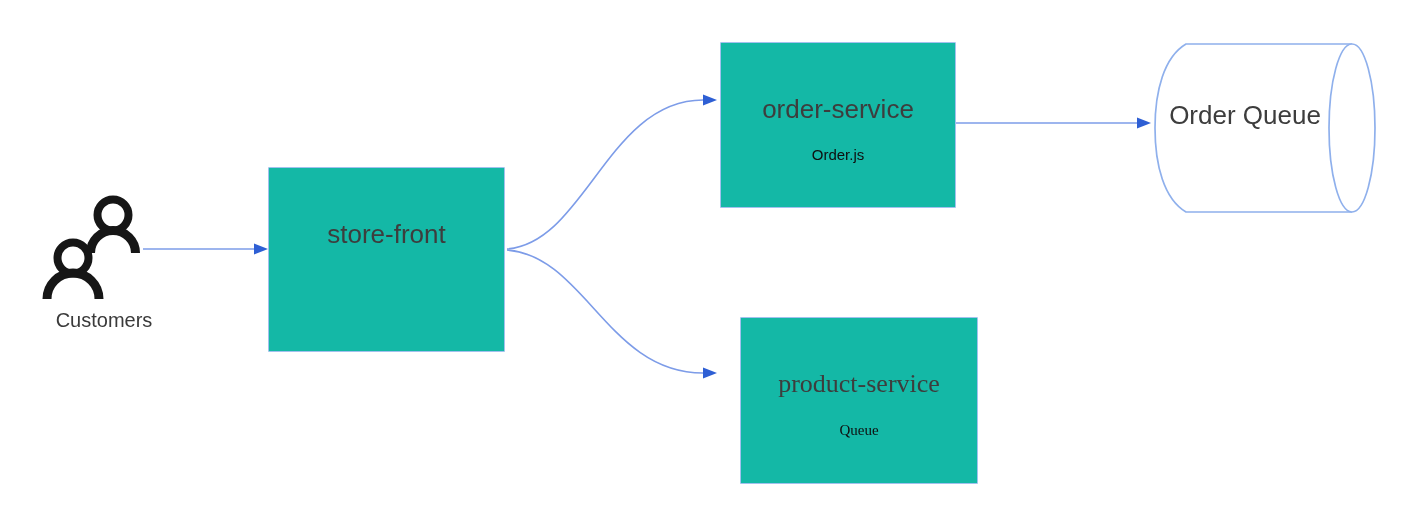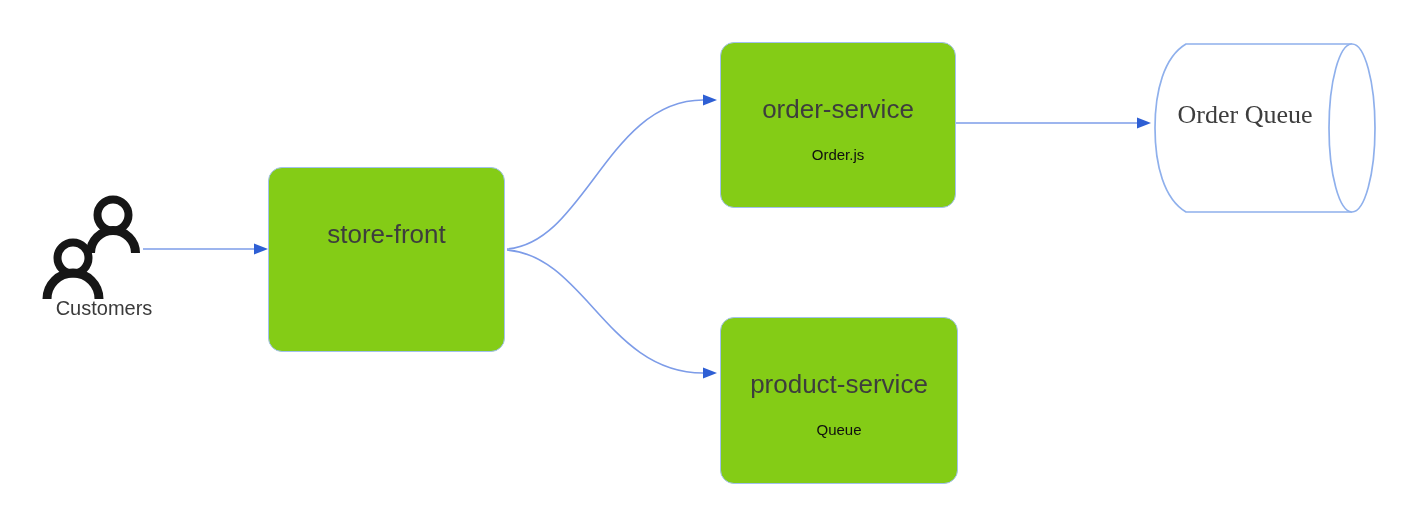--- a/index.html
+++ b/index.html
@@ -17,23 +17,23 @@
   }
   svg.layer {
     position: absolute;
     left: 0;
     top: 0;
     width: 1424px;
     height: 525px;
   }
   .box {
     position: absolute;
-    background: #84cc16;
+    background: #14b8a6;
     border: 1.6px solid #a2c1ee;
-    border-radius: 14px;
+    border-radius: 1px;
     box-sizing: border-box;
   }
   .node-title {
     position: absolute;
     left: 0;
     right: 0;
     top: 50px;
     text-align: center;
     font-size: 26px;
     line-height: 32px;
@@ -46,35 +46,34 @@
     right: 0;
     top: 102px;
     text-align: center;
     font-size: 15px;
     line-height: 20px;
     color: #0f0f0f;
     white-space: nowrap;
   }
   #node-store-front   { left: 268px; top: 167px; width: 237px; height: 185px; }
   #node-order-service { left: 720px; top:  42px; width: 236px; height: 166px; }
-  #node-product-service { left: 720px; top: 317px; width: 238px; height: 167px; }
+  #node-product-service { left: 740px; top: 317px; width: 238px; height: 167px; font-family: Liberation Serif, serif; }
   .cylinder-text {
     position: absolute;
     left: 1156px;
     top: 44px;
     width: 178px;
     height: 160px;
-    font-family: Liberation Serif, serif;
   }
   .cylinder-text .node-title { top: 55px; }
   .cylinder-text .node-subtitle { top: 106px; }
   .customers-label {
     position: absolute;
     left: 28px;
-    top: 296px;
+    top: 308px;
     width: 152px;
     text-align: center;
     font-size: 20px;
     line-height: 24px;
     color: #3a3a3a;
     white-space: nowrap;
   }
   .edge-line { stroke: #7d9ce8; stroke-width: 1.6; fill: none; }
   .edge-head { fill: #2e5fd4; stroke: none; }
   .cyl-outline { stroke: #8fb0ec; stroke-width: 1.7; fill: #ffffff; }

